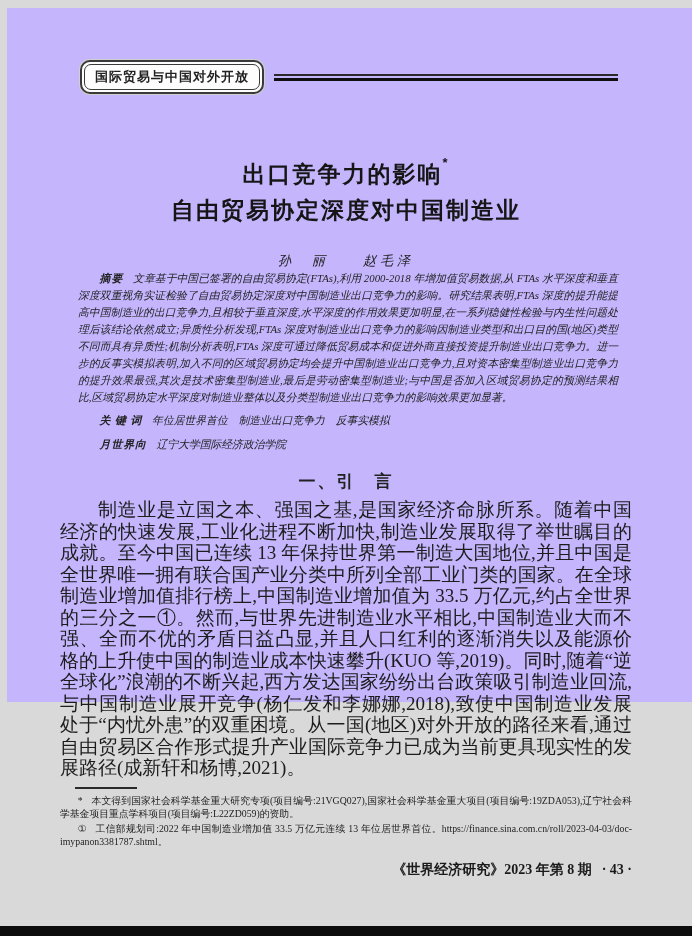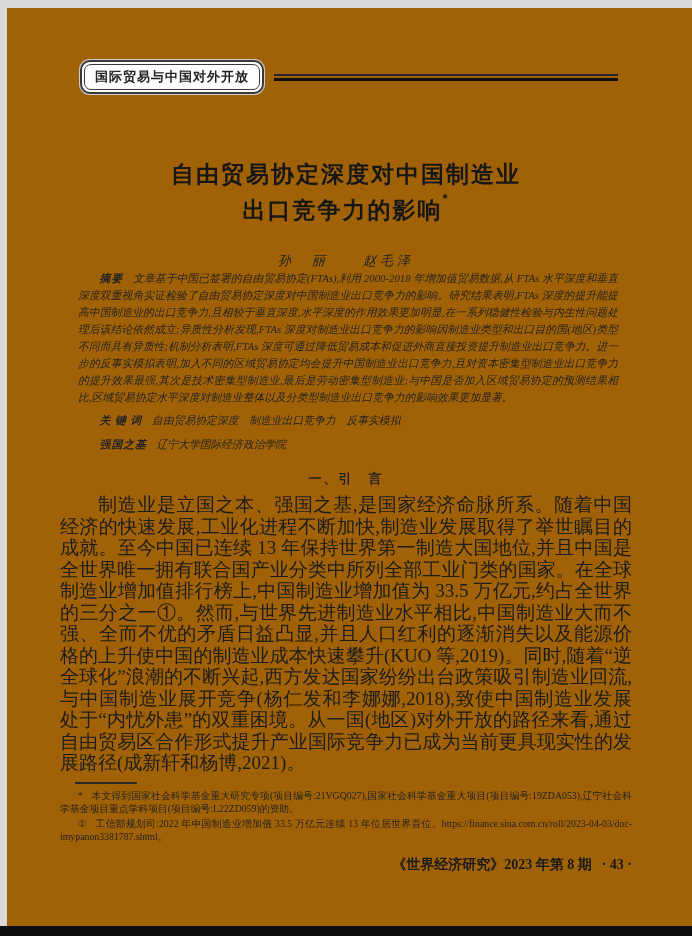--- a/index.html
+++ b/index.html
@@ -2,22 +2,22 @@
 <html><head>
 <meta charset="utf-8">
 <style>
   html,body{margin:0;padding:0;}
   body{
     width:692px;height:936px;position:relative;overflow:hidden;
     background:#d9d9d9;
     font-family:"Liberation Serif",serif;color:#1c1c1c;
   }
   .page{
-    position:absolute;left:7px;top:8px;width:685px;height:918px;
-    background:#a16207;
+    position:absolute;left:7px;top:8px;width:685px;height:694px;
+    background:#c4b5fd;
     box-sizing:border-box;
     padding:52px 60px 0 53px;
   }
   .bottom-strip{
     position:absolute;left:0;bottom:0;width:692px;height:10px;background:#0d0d0d;
   }
   
   .header-row{display:flex;align-items:center;}
   .badge-outer{
     margin-left:20px;border:2px solid #3a3a3a;border-radius:10px;padding:2px;
@@ -50,21 +50,21 @@
   }
   .abstract-block p{margin:0;}
   .abs-p{text-indent:2em;}
   .abs-label,.kw-label,.aff-label{font-weight:bold;margin-right:0.9em;letter-spacing:1px;}
   .kw-p,.aff-p{text-indent:2em;margin-top:4px !important;line-height:20px;}
   .doi-p{text-indent:2em;font-style:normal;font-weight:bold;font-size:10.5px;line-height:20px;margin-top:2px !important;}
   
   .sec-heading{
     margin-top:16px;text-align:center;
     font-family:"Liberation Sans",sans-serif;font-weight:bold;
-    font-size:13px;letter-spacing:2px;color:#222;
+    font-size:17px;letter-spacing:2px;color:#222;
   }
   
   .body-text{margin-top:6px;font-size:19px;line-height:21.5px;text-align:justify;}
   .body-text p{margin:0;text-indent:2em;}
   
   .fn-rule{margin-top:8px;margin-left:15px;width:62px;height:2px;background:#2a2a2a;}
   .footnotes{margin-top:5px;font-size:9.8px;line-height:13.5px;text-align:justify;color:#222;}
   .footnotes p{margin:0 0 1px 0;text-indent:1.8em;}
   .fn-marker{margin-right:0.9em;}
   
@@ -82,35 +82,35 @@
     <div class="badge-outer">
       <div class="badge-inner">国际贸易与中国对外开放</div>
     </div>
     <div class="rule">
       <div class="thin"></div>
       <div class="thick"></div>
     </div>
   </div>
 
   <div class="title">
+    <div><span>出口竞争力的影响</span><sup>*</sup></div>
     <div>自由贸易协定深度对中国制造业</div>
-    <div><span>出口竞争力的影响</span><sup>*</sup></div>
   </div>
 
   <div class="authors">孙　丽　　赵毛泽</div>
 
   <div class="abstract-block">
     <p class="abs-p">
       <span class="abs-label">摘要</span><span>文章基于中国已签署的自由贸易协定(FTAs),利用 2000-2018 年增加值贸易数据,从 FTAs 水平深度和垂直深度双重视角实证检验了自由贸易协定深度对中国制造业出口竞争力的影响。研究结果表明,FTAs 深度的提升能提高中国制造业的出口竞争力,且相较于垂直深度,水平深度的作用效果更加明显,在一系列稳健性检验与内生性问题处理后该结论依然成立;异质性分析发现,FTAs 深度对制造业出口竞争力的影响因制造业类型和出口目的国(地区)类型不同而具有异质性;机制分析表明,FTAs 深度可通过降低贸易成本和促进外商直接投资提升制造业出口竞争力。进一步的反事实模拟表明,加入不同的区域贸易协定均会提升中国制造业出口竞争力,且对资本密集型制造业出口竞争力的提升效果最强,其次是技术密集型制造业,最后是劳动密集型制造业;与中国是否加入区域贸易协定的预测结果相比,区域贸易协定水平深度对制造业整体以及分类型制造业出口竞争力的影响效果更加显著。</span>
     </p>
     <p class="kw-p">
-      <span class="kw-label">关 键 词</span><span>自由贸易协定深度　制造业出口竞争力　反事实模拟</span>
+      <span class="kw-label">关 键 词</span><span>年位居世界首位　制造业出口竞争力　反事实模拟</span>
     </p>
     <p class="aff-p">
-      <span class="aff-label">强国之基</span><span>辽宁大学国际经济政治学院</span>
+      <span class="aff-label">月世界向</span><span>辽宁大学国际经济政治学院</span>
     </p>
   </div>
 
   <div class="sec-heading">一、引　言</div>
 
   <div class="body-text">
     <p>制造业是立国之本、强国之基,是国家经济命脉所系。随着中国经济的快速发展,工业化进程不断加快,制造业发展取得了举世瞩目的成就。至今中国已连续 13 年保持世界第一制造大国地位,并且中国是全世界唯一拥有联合国产业分类中所列全部工业门类的国家。在全球制造业增加值排行榜上,中国制造业增加值为 33.5 万亿元,约占全世界的三分之一①。然而,与世界先进制造业水平相比,中国制造业大而不强、全而不优的矛盾日益凸显,并且人口红利的逐渐消失以及能源价格的上升使中国的制造业成本快速攀升(KUO 等,2019)。同时,随着“逆全球化”浪潮的不断兴起,西方发达国家纷纷出台政策吸引制造业回流,与中国制造业展开竞争(杨仁发和李娜娜,2018),致使中国制造业发展处于“内忧外患”的双重困境。从一国(地区)对外开放的路径来看,通过自由贸易区合作形式提升产业国际竞争力已成为当前更具现实性的发展路径(成新轩和杨博,2021)。</p>
   </div>
 
   <div class="fn-rule"></div>

